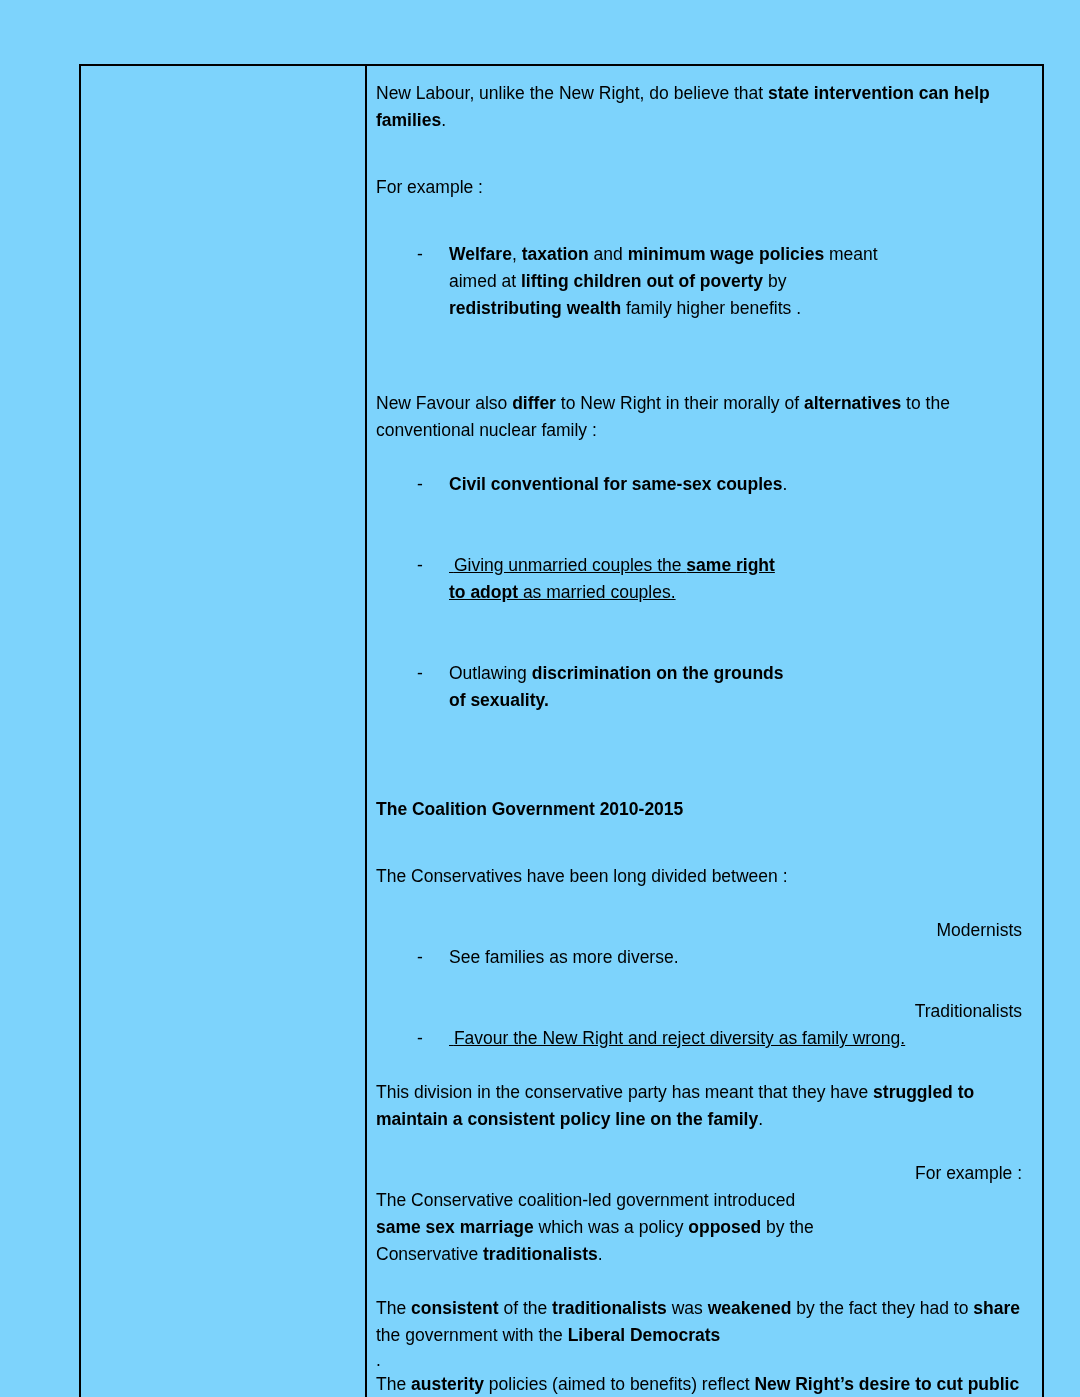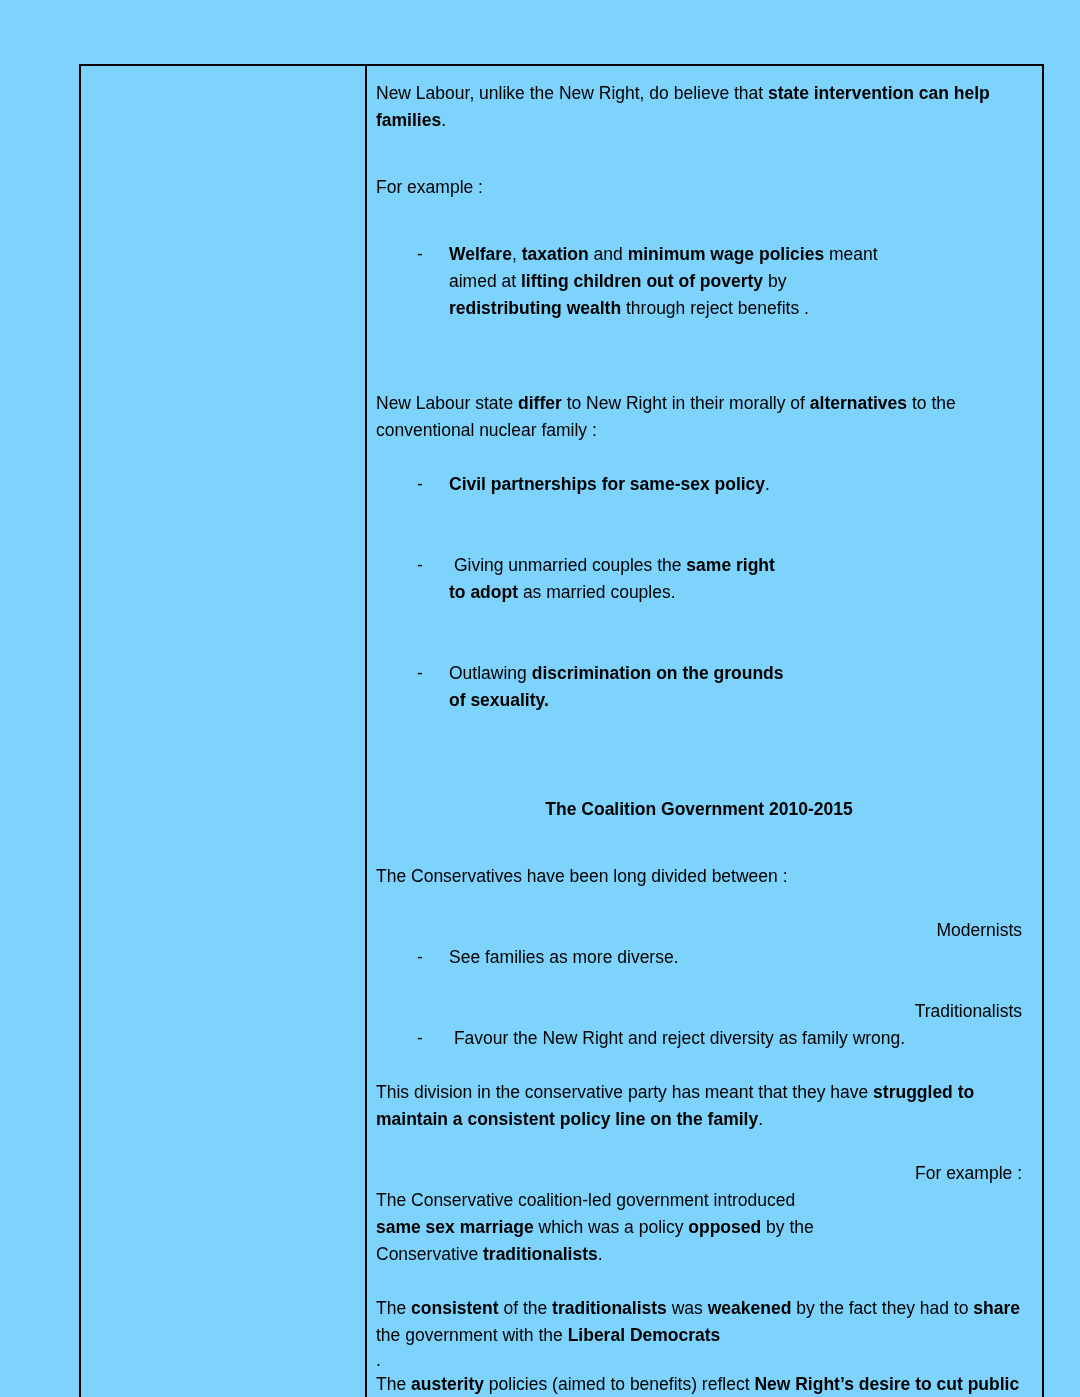--- a/index.html
+++ b/index.html
@@ -61,34 +61,33 @@
     width: 32px;
     flex: 0 0 32px;
     padding-left: 41px;
     box-sizing: content-box;
   }
   .bullet-text {
     flex: 1 1 auto;
   }
   b, strong { font-weight: bold; }
   .heading-center {
-    text-align: center;
     font-weight: bold;
     margin: 0;
   }
   .subhead {
     font-weight: normal;
     margin: 0;
     text-align: right;
   }
   .lone-dot {
     margin: 0;
     line-height: 22px;
   }
-  .nowrapline { white-space: pre-wrap; }
+  .nowrapline { white-space: pre-wrap; text-decoration: underline; }
 </style>
 </head>
 <body>
 
 <div class="page">
   <table class="doc-table">
     <tbody>
         <tr>
       <td class="col-left"></td>
       <td class="col-right">
@@ -100,33 +99,33 @@
 
           <p class="para"> For example :</p>
 
           <div class="gap-lg"></div>
 
           <div class="bullet-row">
             <div class="bullet-dash">-</div>
             <div class="bullet-text">
               <span> </span><b>Welfare</b><span>, </span><b>taxation</b><span> and </span><b>minimum wage policies</b><span> meant</span><br>
               <span>aimed at </span><b>lifting children out of poverty</b><span> by</span><br>
-              <b>redistributing wealth</b><span> through reject benefits .</span>
+              <b>redistributing wealth</b><span> family higher benefits .</span>
             </div>
           </div>
 
           <div class="gap-xxl"></div>
 
-          <p class="para"><span>New Labour state </span><b>differ</b><span> to New Right in their morally of </span><b>alternatives</b><span> to the conventional nuclear family :</span></p>
+          <p class="para"><span>New Favour also </span><b>differ</b><span> to New Right in their morally of </span><b>alternatives</b><span> to the conventional nuclear family :</span></p>
 
           <div class="gap-md"></div>
 
           <div class="bullet-row">
             <div class="bullet-dash">-</div>
-            <div class="bullet-text"><b>Civil partnerships for same-sex policy</b><span>.</span></div>
+            <div class="bullet-text"><b>Civil conventional for same-sex couples</b><span>.</span></div>
           </div>
 
           <div class="gap-xl"></div>
 
           <div class="bullet-row">
             <div class="bullet-dash">-</div>
             <div class="bullet-text nowrapline"><span> Giving unmarried couples the </span><b>same right</b><br><b>to adopt</b><span> as married couples.</span></div>
           </div>
 
           <div class="gap-xl"></div>

